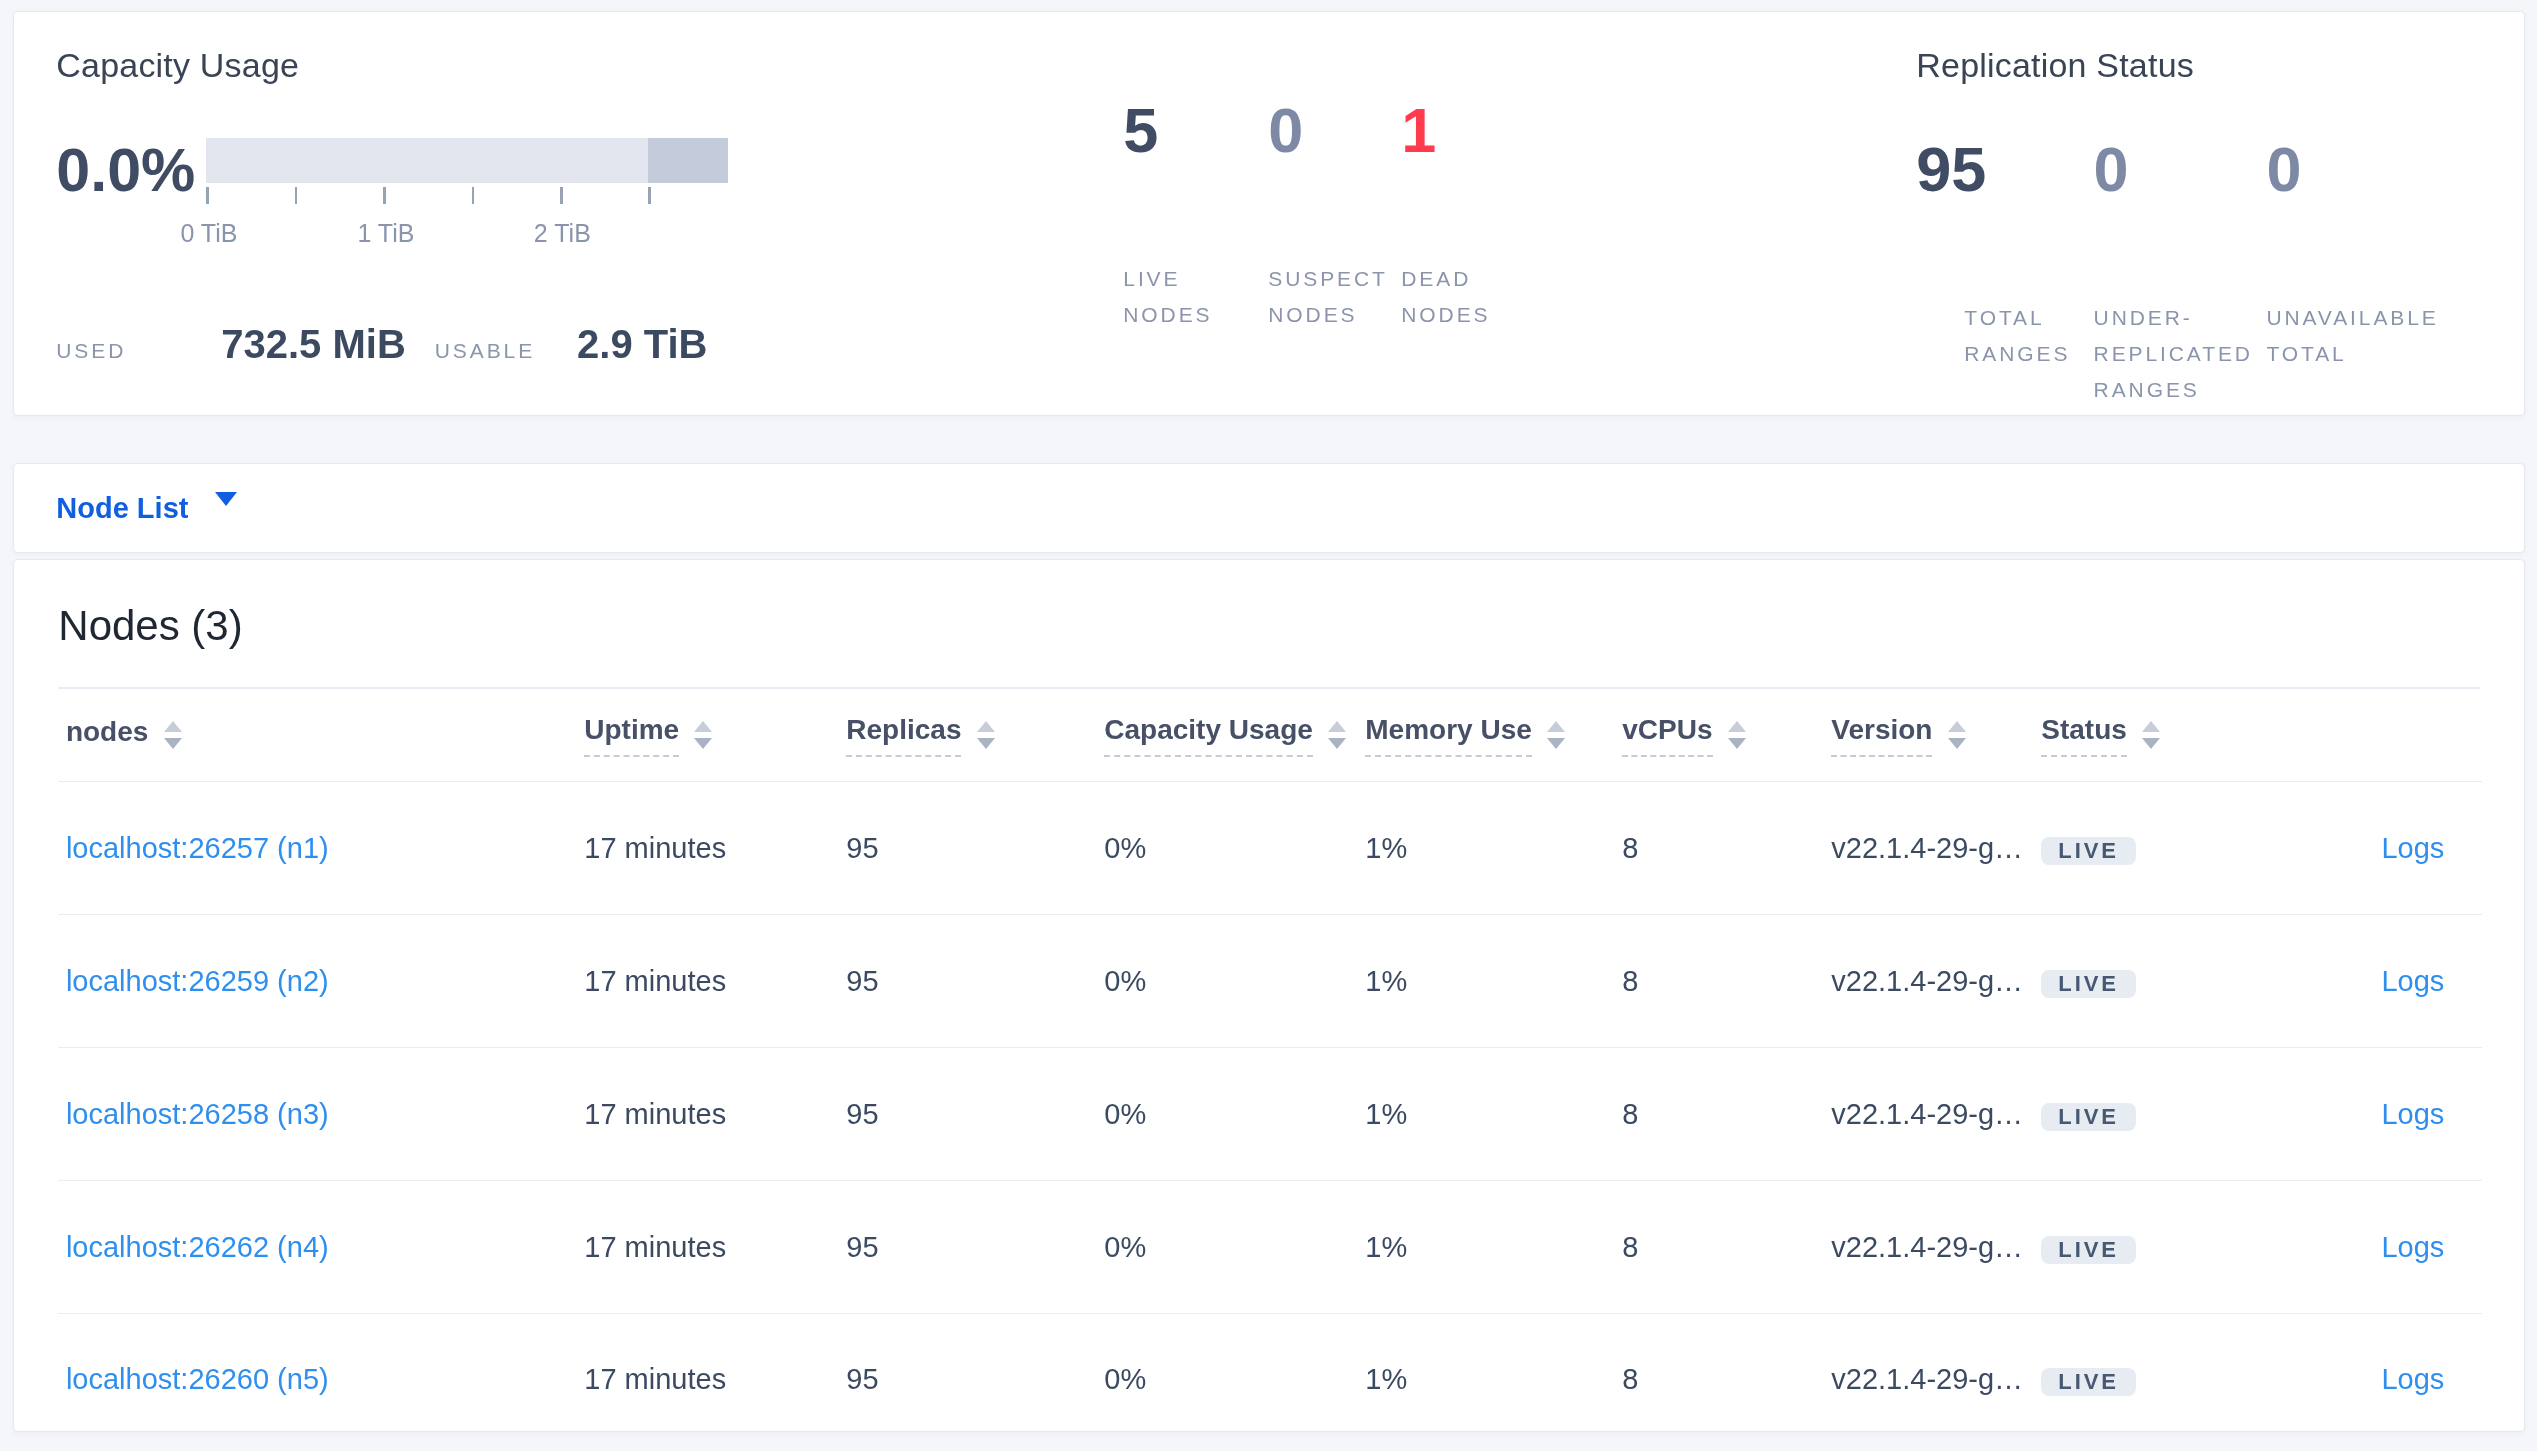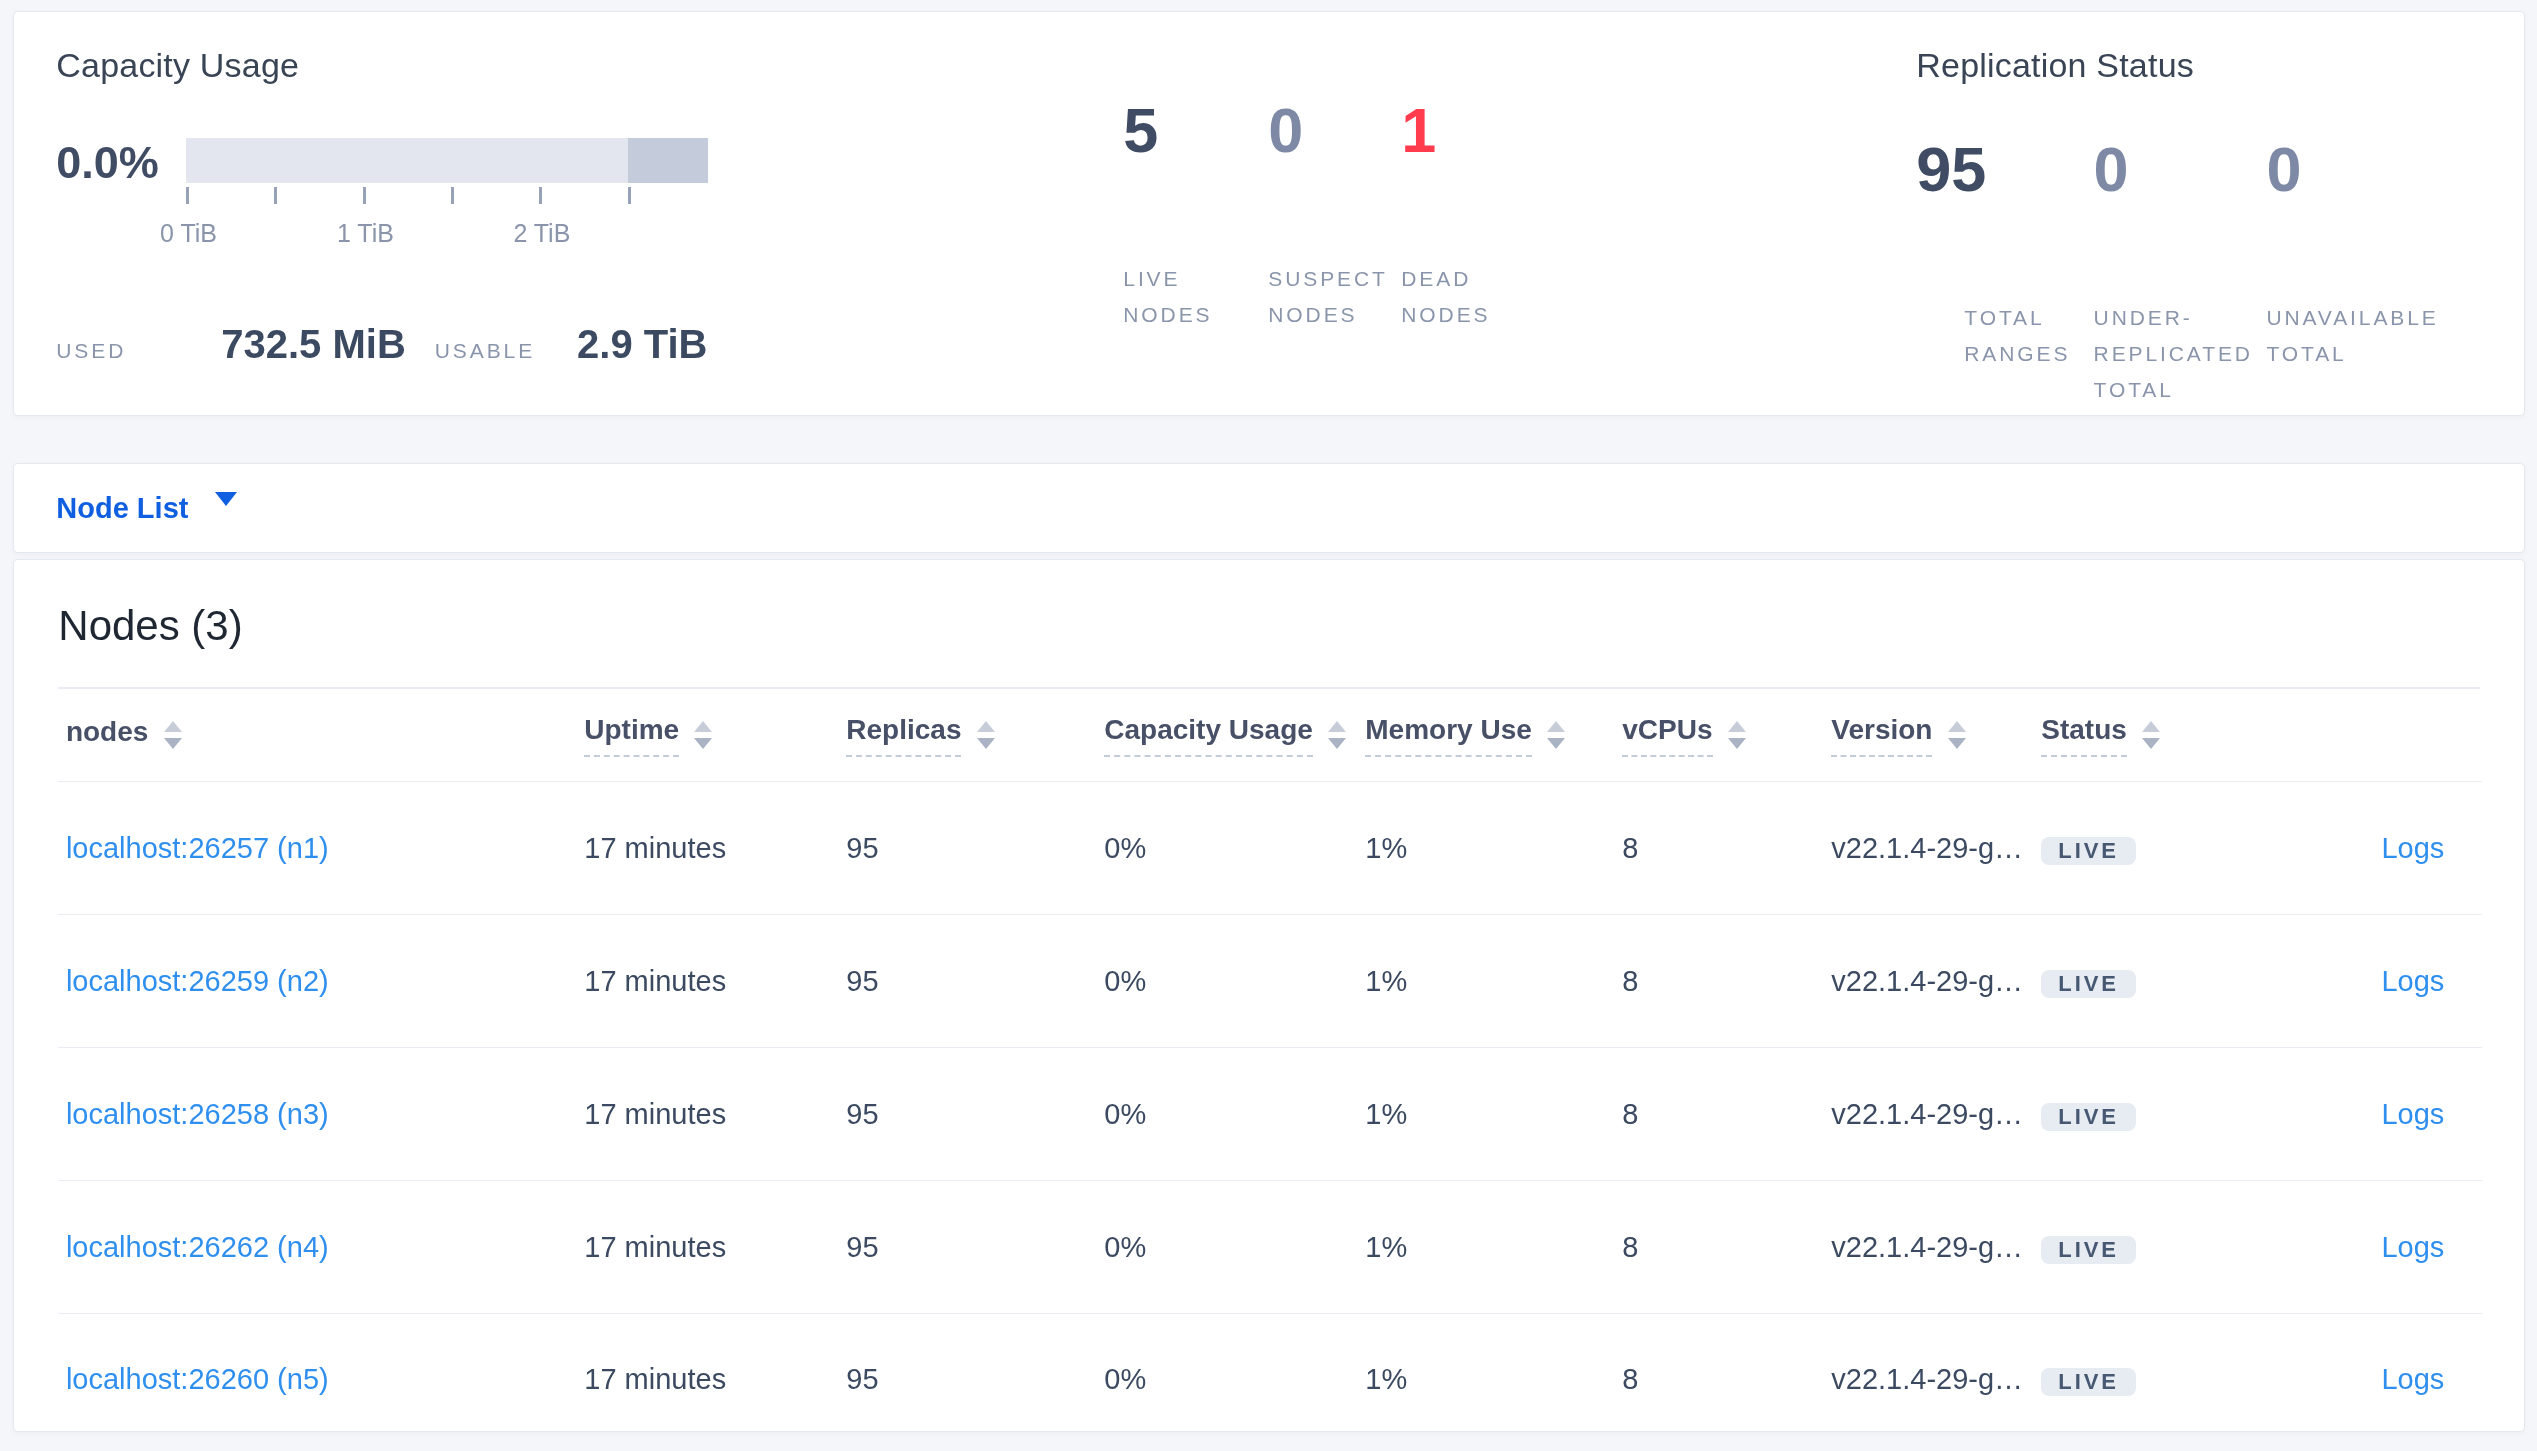--- a/index.html
+++ b/index.html
@@ -47,25 +47,25 @@
   .panel-replication{flex:1;}
   .panel-title{
     font-size:34px;
     font-weight:500;
     color:var(--title-dark);
     letter-spacing:0.2px;
   }
   .panel-body{margin-top:53px;display:flex;align-items:flex-start;}
 
   .cap-percent{
-    font-size:45px;
+    font-size:61px;
     font-weight:700;
     color:var(--dark-slate);
     line-height:1;
-    margin-right:27px;
+    margin-right:11px;
     margin-top:1.9px;
   }
   .cap-chart{width:522px;}
   .cap-bar{
     position:relative;
     height:45px;
     background:var(--bar-light);
     overflow:hidden;
   }
   .cap-bar-dark{
@@ -254,21 +254,21 @@
 
   <div class="panel panel-replication">
     <div class="panel-title">Replication Status</div>
     <div class="panel-body">
       <div class="stat-col">
         <div class="stat-value">95</div>
         <div class="stat-label">TOTAL RANGES</div>
       </div>
       <div class="stat-col">
         <div class="stat-value muted">0</div>
-        <div class="stat-label">UNDER-REPLICATED TOTAL</div>
+        <div class="stat-label">UNDER-REPLICATED RANGES</div>
       </div>
       <div class="stat-col">
         <div class="stat-value muted">0</div>
         <div class="stat-label">UNAVAILABLE TOTAL</div>
       </div>
     </div>
   </div>
 
 </div>
 

